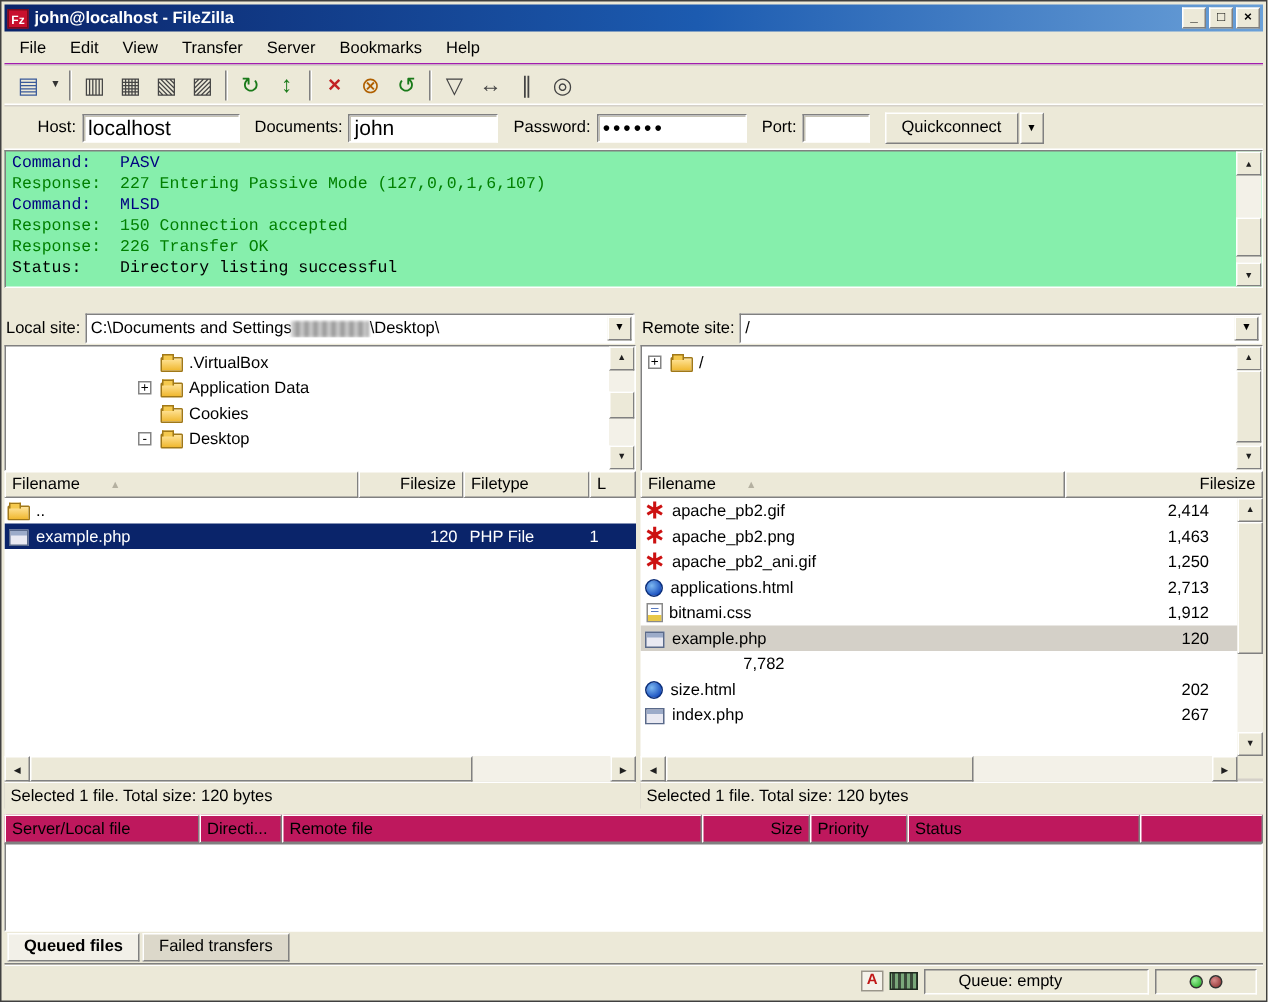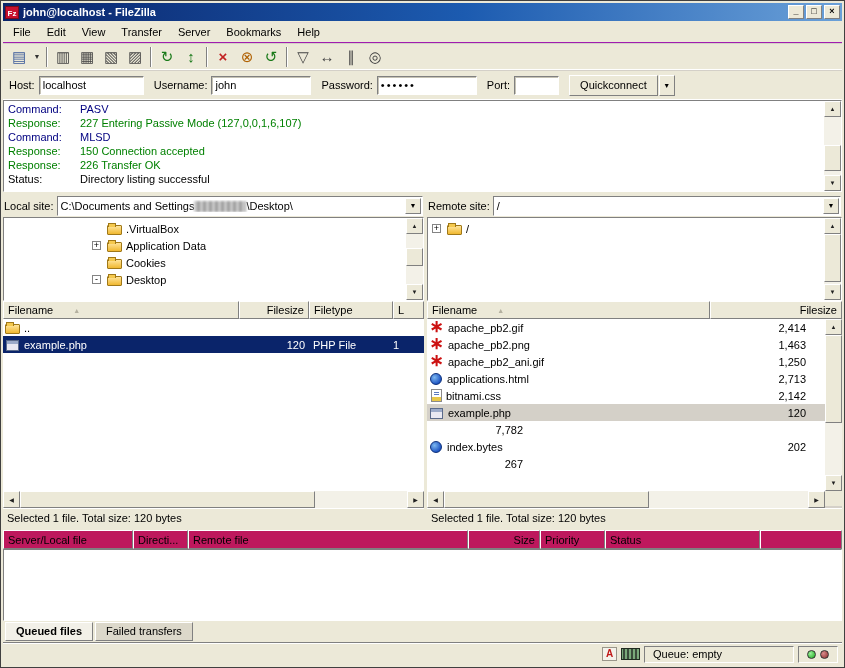--- a/index.html
+++ b/index.html
@@ -19,44 +19,44 @@
   .menu-item { padding:3px 8px; }
   .toolbar { height:27px; display:flex; align-items:center; padding-left:4px; border-top:1px solid #d4d0c8; border-bottom:1px solid #fff; flex:0 0 auto; }
   .tb-btn { width:24px; height:22px; display:flex; align-items:center; justify-content:center; font-size:15px; color:#444; }
   .tb-drop { width:12px; height:22px; display:flex; align-items:center; justify-content:center; font-size:7px; color:#333; }
   .tb-sep { width:2px; height:20px; border-left:1px solid #808080; border-right:1px solid #fff; margin:0 3px; }
   .g-green { color:#1a7a1a; } .g-red { color:#c22222; font-weight:bold; } .g-amber { color:#b06000; } .g-blue { color:#3a5a9a; }
 
   
   .quickbar { height:30px; display:flex; align-items:center; gap:4px; padding:0 6px; border-top:1px solid #d4d0c8; border-bottom:1px solid #fff; flex:0 0 auto; }
   .qlabel { margin-left:6px; white-space:nowrap; }
-  .tfield { height:19px; border:1px solid; border-color:#808080 #fff #fff #808080; box-shadow:inset 1px 1px 0 #c6c3b5; background:#fff; font-family:"Liberation Sans",sans-serif; font-size:11px; padding:1px 3px; }
+  .tfield { height:19px; border:1px solid; border-color:#808080 #fff #fff #808080; box-shadow:inset 1px 1px 0 #c6c3b5; background:#fff; font-family:"Liberation Sans",sans-serif; font-size:14px; padding:1px 3px; }
   .f-host{width:105px;} .f-user{width:100px;} .f-pass{width:100px; letter-spacing:2px;} .f-port{width:45px;}
   .qc-btn { height:21px; background:#ECE9D8; border:1px solid; border-color:#fff #808080 #808080 #fff; padding:2px 10px; font-size:11px; }
   .qc-drop { width:16px; height:21px; background:#ECE9D8; border:1px solid; border-color:#fff #808080 #808080 #fff; font-size:7px; text-align:center; line-height:19px; }
 
   
-  .log { height:92px; background:#ffffff; border:1px solid; border-color:#808080 #fff #fff #808080; position:relative; overflow:hidden; padding:2px 20px 0 4px; flex:0 0 auto; }
+  .log { height:92px; background:#86efac; border:1px solid; border-color:#808080 #fff #fff #808080; position:relative; overflow:hidden; padding:2px 20px 0 4px; flex:0 0 auto;font-family:Liberation Mono, monospace; }
   .log-line { height:14px; white-space:nowrap; }
   .log-type { display:inline-block; width:72px; }
   .lc-cmd { color:#000080; } .lc-resp { color:#008000; } .lc-status { color:#000; }
 
   
   .vscroll { position:absolute; top:0; right:0; bottom:0; width:17px; background:#f3f1e8; display:flex; flex-direction:column; }
   .hscroll { height:17px; background:#f3f1e8; position:relative; display:flex; }
   .sb-btn { width:17px; height:16px; flex:0 0 auto; background:#ECE9D8; border:1px solid; border-color:#fff #808080 #808080 #fff; font-size:6px; color:#202020; display:flex; align-items:center; justify-content:center; }
   .hscroll .sb-btn { height:17px; width:17px; }
   .sb-track { flex:1; position:relative; }
   .sb-thumb { position:absolute; background:#ECE9D8; border:1px solid; border-color:#fff #808080 #808080 #fff; }
   .vscroll .sb-thumb { left:0; right:0; }
   .hscroll .sb-thumb { top:0; bottom:0; }
   .sb-corner { width:17px; height:17px; background:#ECE9D8; flex:0 0 auto; }
 
   
-  .panes { display:flex; margin-top:3px; flex:0 0 auto; }
+  .panes { display:flex; margin-top:16px; flex:0 0 auto; }
   .pane-left { width:421px; display:flex; flex-direction:column; }
   .splitter { width:3px; }
   .pane-right { flex:1; display:flex; flex-direction:column; }
   .site-row { height:22px; display:flex; align-items:center; gap:3px; padding:0 1px; }
   .combo { flex:1; height:20px; background:#fff; border:1px solid; border-color:#808080 #fff #fff #808080; display:flex; align-items:center; }
   .combo-val { flex:1; padding:0 3px; white-space:nowrap; overflow:hidden; }
   .combo-arrow { width:16px; height:16px; background:#ECE9D8; border:1px solid; border-color:#fff #808080 #808080 #fff; font-size:7px; text-align:center; line-height:14px; margin-right:1px; flex:0 0 auto; }
   .censored { display:inline-block; width:52px; height:11px; vertical-align:middle; background:repeating-linear-gradient(90deg,#c9c9c9 0 3px,#9f9f9f 3px 6px); filter:blur(1px); }
 
   .tree { height:84px; background:#fff; border:1px solid; border-color:#808080 #fff #fff #808080; position:relative; overflow:hidden; padding-top:2px; }
@@ -96,21 +96,21 @@
   
   .queue-header { height:19px; display:flex; background:#be185d; margin-top:2px; flex:0 0 auto; }
   .qc1{width:130px;} .qc2{width:55px;} .qc3{width:280px;} .qc4{width:72px; justify-content:flex-end;} .qc5{width:65px;} .qc6{width:155px;} .qc7{flex:1;}
   .queue-body { flex:1; background:#fff; border:1px solid; border-color:#808080 #fff #fff #808080; }
   .queue-tabs { height:21px; display:flex; align-items:flex-start; gap:2px; padding:1px 0 0 2px; flex:0 0 auto; }
   .qtab { padding:2px 10px 3px; background:#dcd8ca; border:1px solid; border-color:#fff #808080 #808080 #fff; }
   .qtab-active { background:#f2f0e8; font-weight:bold; }
 
   
   .statusbar { height:23px; display:flex; align-items:center; justify-content:flex-end; gap:4px; padding:2px 4px 2px 2px; border-top:1px solid #808080; box-shadow:inset 0 1px 0 #fff; flex:0 0 auto; }
-  .sb-seg { height:17px; border:1px solid; border-color:#808080 #fff #fff #808080; display:flex; align-items:center; padding:0 8px; }
+  .sb-seg { height:17px; border:1px solid; border-color:#808080 #fff #fff #808080; display:flex; align-items:center; padding:0 22px; }
   .seg-queue { width:150px; }
   .mini-icon-a { width:15px; height:14px; background:#f4f2ea; border:1px solid #9a968a; color:#c01818; font-weight:bold; font-size:10px; text-align:center; line-height:12px; }
   .mini-icon-grid { width:19px; height:12px; background:#3a4a3a; box-shadow:inset 0 0 0 1px #202a20; background-image:repeating-linear-gradient(90deg,#7aa87a 0 2px,#3a4a3a 2px 4px); }
   .led { width:9px; height:9px; border-radius:50%; border:1px solid #333; }
   .led-green { background:radial-gradient(circle at 35% 35%, #9cf09c, #18a818); }
   .led-red { background:radial-gradient(circle at 35% 35%, #d88a8a, #8a2a2a); }
 </style>
 </head>
 <body>
 
@@ -150,23 +150,23 @@
     <div class="tb-btn g-amber">⊗</div>
     <div class="tb-btn g-green">↺</div>
     <div class="tb-sep"></div>
     <div class="tb-btn">▽</div>
     <div class="tb-btn">↔</div>
     <div class="tb-btn">∥</div>
     <div class="tb-btn">◎</div>
   </div>
 
   <div class="quickbar">
-    <span class="qlabel" style="margin-left:0">Host:</span>
+    <span class="qlabel" style="margin-left:16px">Host:</span>
     <input class="tfield f-host" value="localhost" style="">
-    <span class="qlabel">Username:</span>
+    <span class="qlabel">Documents:</span>
     <input class="tfield f-user" value="john" style="">
     <span class="qlabel">Password:</span>
     <input class="tfield f-pass" value="••••••" style="">
     <span class="qlabel">Port:</span>
     <input class="tfield f-port" value="" style="">
     <button class="qc-btn" style="margin-left:6px">Quickconnect</button>
     <div class="qc-drop" style="margin-left:-3px">▼</div>
   </div>
 
   <div class="log">
@@ -321,40 +321,44 @@
               <div class="fi fi-globe"></div>
               <span>applications.html</span>
             </div>
             <div class="cell rc-size tright">2,713</div>
           </div>
         <div class="frow">
             <div class="cell rc-name">
               <div class="fi fi-css"></div>
               <span>bitnami.css</span>
             </div>
-            <div class="cell rc-size tright">2,142</div>
+            <div class="cell rc-size tright">1,912</div>
           </div>
         <div class="frow frow-sel-inactive">
             <div class="cell rc-name">
               <div class="fi fi-php"></div>
               <span>example.php</span>
             </div>
             <div class="cell rc-size tright">120</div>
           </div>
         <div class="frow">
             <div class="cell rc-size tright">7,782</div>
           </div>
         <div class="frow">
             <div class="cell rc-name">
               <div class="fi fi-globe"></div>
-              <span>index.bytes</span>
+              <span>size.html</span>
             </div>
             <div class="cell rc-size tright">202</div>
           </div>
         <div class="frow">
+            <div class="cell rc-name">
+              <div class="fi fi-php"></div>
+              <span>index.php</span>
+            </div>
             <div class="cell rc-size tright">267</div>
           </div>
         <div class="vscroll">
           <div class="sb-btn">▲</div>
           <div class="sb-track">
               <div class="sb-thumb" style="top:0;height:88px"></div>
             </div>
           <div class="sb-btn">▼</div>
         </div>
       </div>

